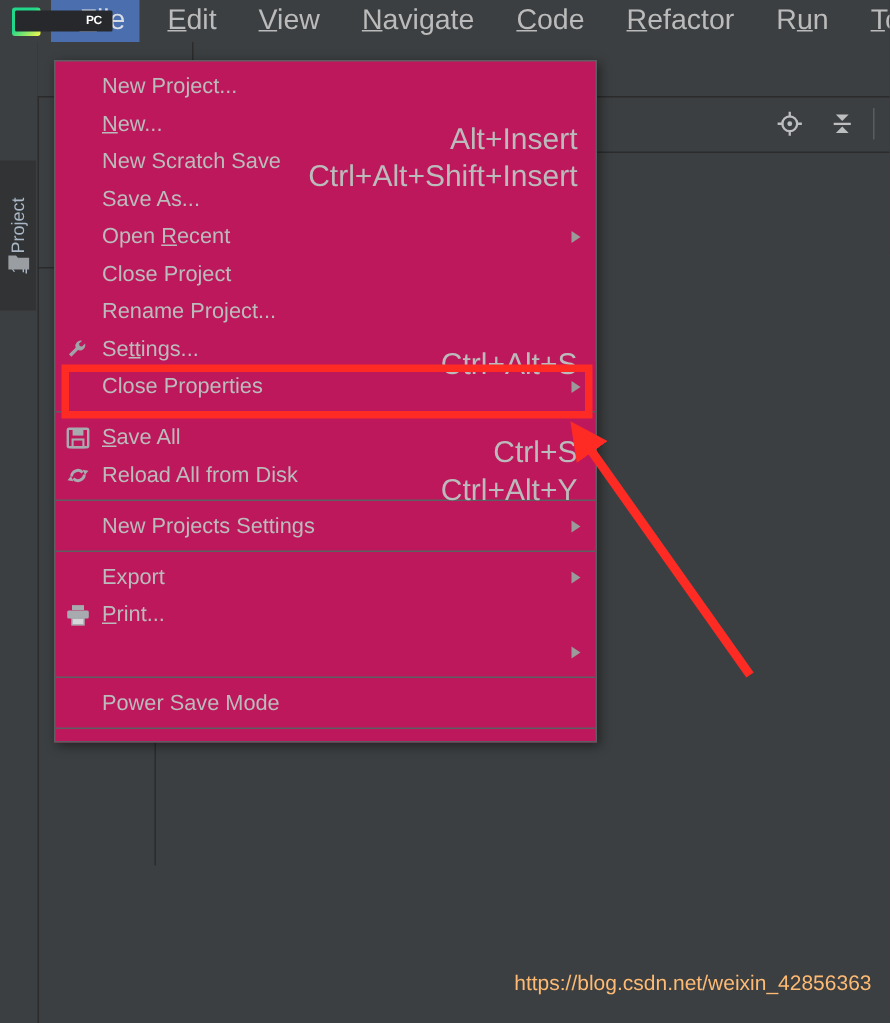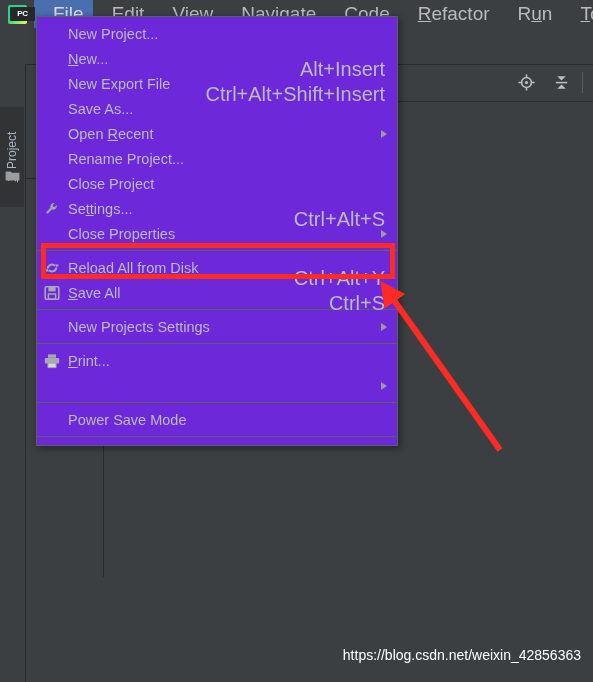--- a/index.html
+++ b/index.html
@@ -52,20 +52,21 @@
     width: 25px; height: 14px;
     background: #27282c;
     border-radius: 1px;
     color: #ffffff;
     font-size: 8px;
     font-weight: bold;
     line-height: 14px;
     text-align: center;
     letter-spacing: -0.4px;
     font-family: "Liberation Sans", sans-serif;
+    padding-left: 40px;
   }
   .menubar-item {
     font-size: 19px;
     color: #bbbbbb;
     padding: 4px 9px 5px 19px;
     white-space: nowrap;
     flex: 0 0 auto;
   }
   .menubar-item.active {
     background: #4b6eaf;
@@ -170,31 +171,31 @@
     left: 25px; top: 178px;
     width: 79px; height: 1px;
     background: #2b2b2b;
   }
 
   
   #watermark {
     position: absolute;
     right: 12px; bottom: 19px;
     font-size: 14px;
-    color: #ffffff;
+    color: #fdba74;
     white-space: nowrap;
     text-align: right;
   }
 
   
   #file-menu {
     position: absolute;
-    left: 36px; top: 16px;
+    left: 36px; top: 40px;
     width: 362px;
-    background: #6d28d9;
+    background: #be185d;
     border: 1px solid #5c5f61;
     box-shadow: 2px 2px 7px rgba(0,0,0,0.45);
     padding: 4px 0 4px 0;
     box-sizing: border-box;
   }
   .menu-item {
     position: relative;
     height: 25px;
     display: flex;
     align-items: center;
@@ -329,79 +330,83 @@
 
 <div id="file-menu">
     <div class="menu-item">
       <span class="mi-label">New Project...</span>
     </div>
     <div class="menu-item">
       <span class="mi-label"><u>N</u>ew...</span>
       <span class="mi-shortcut">Alt+Insert</span>
     </div>
     <div class="menu-item">
-      <span class="mi-label">New Export File</span>
+      <span class="mi-label">New Scratch Save</span>
       <span class="mi-shortcut">Ctrl+Alt+Shift+Insert</span>
     </div>
     <div class="menu-item">
       <span class="mi-label">Save As...</span>
     </div>
     <div class="menu-item">
       <span class="mi-label">Open <u>R</u>ecent</span>
       <span class="mi-arrow"></span>
     </div>
     <div class="menu-item">
+      <span class="mi-label">Close Project</span>
+    </div>
+    <div class="menu-item">
       <span class="mi-label">Rename Project...</span>
-    </div>
-    <div class="menu-item">
-      <span class="mi-label">Close Project</span>
     </div>
     <div class="menu-item">
       <span class="mi-icon">
         <svg viewBox="0 0 16 16" width="16" height="16">
           <path d="M10.8 2.2a3.6 3.6 0 0 0-4.4 4.6L2 11.2l1.6 1.6 4.4-4.4a3.6 3.6 0 0 0 4.7-4.4l-2 2-1.6-.4-.4-1.6z" fill="#a0a3a7"></path>
         </svg>
       </span>
       <span class="mi-label">Se<u>tt</u>ings...</span>
       <span class="mi-shortcut">Ctrl+Alt+S</span>
     </div>
     <div class="menu-item">
       <span class="mi-label">Close Properties</span>
       <span class="mi-arrow"></span>
     </div>
     <div class="menu-sep"></div>
+    <div class="menu-item">
+      <span class="mi-icon">
+        <svg viewBox="0 0 16 16" width="16" height="16">
+          <rect x="1.2" y="1.8" width="13.6" height="12.4" rx="1" fill="none" stroke="#a7aaae" stroke-width="1.6"></rect>
+          <rect x="4.4" y="1.8" width="7.2" height="4.6" fill="#a7aaae"></rect>
+          <rect x="4.4" y="9" width="7.2" height="5.2" fill="none" stroke="#a7aaae" stroke-width="1.4"></rect>
+        </svg>
+      </span>
+      <span class="mi-label"><u>S</u>ave All</span>
+      <span class="mi-shortcut">Ctrl+S</span>
+    </div>
     <div class="menu-item">
       <span class="mi-icon">
         <svg viewBox="0 0 16 16" width="16" height="16">
           <path d="M13.2 7.4a5.2 5.2 0 0 1-9 3.3l1.4-1.3a3.4 3.4 0 0 0 5.8-2z" fill="#a7aaae"></path>
           <path d="M2.8 8.6a5.2 5.2 0 0 1 9-3.3L10.4 6.6a3.4 3.4 0 0 0-5.8 2z" fill="#a7aaae"></path>
           <polygon points="11.2,4.2 15,4.8 12.6,7.6" fill="#a7aaae"></polygon>
           <polygon points="4.8,11.8 1,11.2 3.4,8.4" fill="#a7aaae"></polygon>
         </svg>
       </span>
       <span class="mi-label">Reload All from Disk</span>
       <span class="mi-shortcut">Ctrl+Alt+Y</span>
     </div>
-    <div class="menu-item">
-      <span class="mi-icon">
-        <svg viewBox="0 0 16 16" width="16" height="16">
-          <rect x="1.2" y="1.8" width="13.6" height="12.4" rx="1" fill="none" stroke="#a7aaae" stroke-width="1.6"></rect>
-          <rect x="4.4" y="1.8" width="7.2" height="4.6" fill="#a7aaae"></rect>
-          <rect x="4.4" y="9" width="7.2" height="5.2" fill="none" stroke="#a7aaae" stroke-width="1.4"></rect>
-        </svg>
-      </span>
-      <span class="mi-label"><u>S</u>ave All</span>
-      <span class="mi-shortcut">Ctrl+S</span>
-    </div>
     <div class="menu-sep"></div>
     <div class="menu-item">
       <span class="mi-label">New Projects Settings</span>
       <span class="mi-arrow"></span>
     </div>
     <div class="menu-sep"></div>
+    <div class="menu-item">
+      <span class="mi-label">Export</span>
+      <span class="mi-arrow"></span>
+    </div>
     <div class="menu-item">
       <span class="mi-icon">
         <svg viewBox="0 0 16 16" width="16" height="16">
           <rect x="4" y="1.4" width="8" height="3.4" fill="#a7aaae"></rect>
           <rect x="0.8" y="5" width="14.4" height="5.4" rx="1" fill="#a7aaae"></rect>
           <rect x="4" y="10.2" width="8" height="4.4" fill="#d5d7d9" stroke="#a7aaae" stroke-width="1"></rect>
         </svg>
       </span>
       <span class="mi-label"><u>P</u>rint...</span>
     </div>

